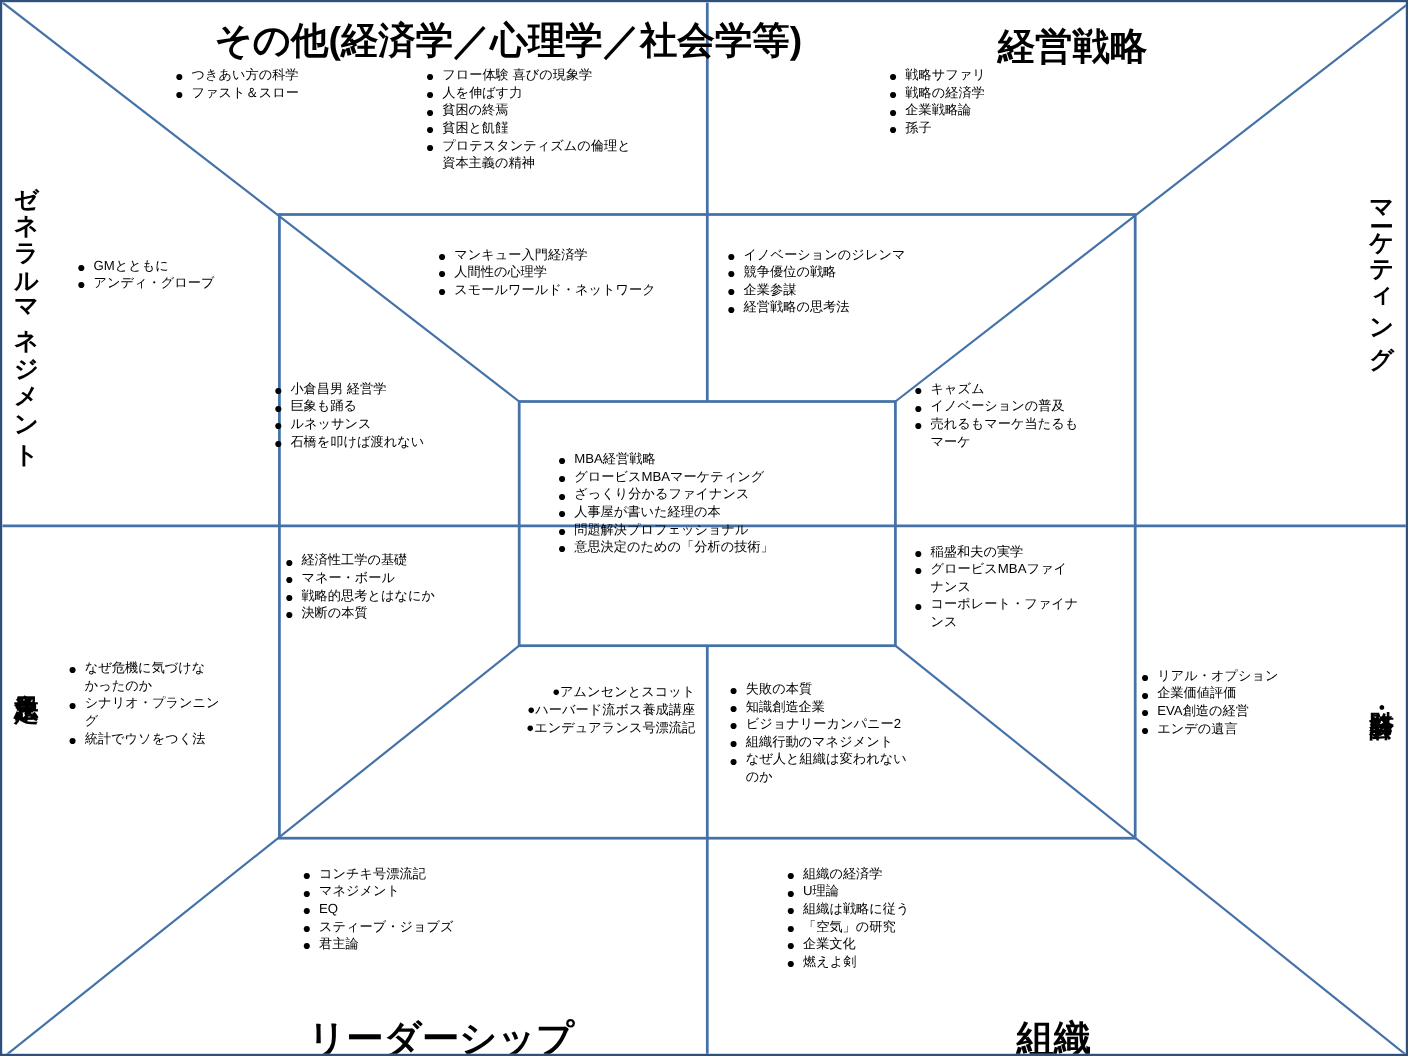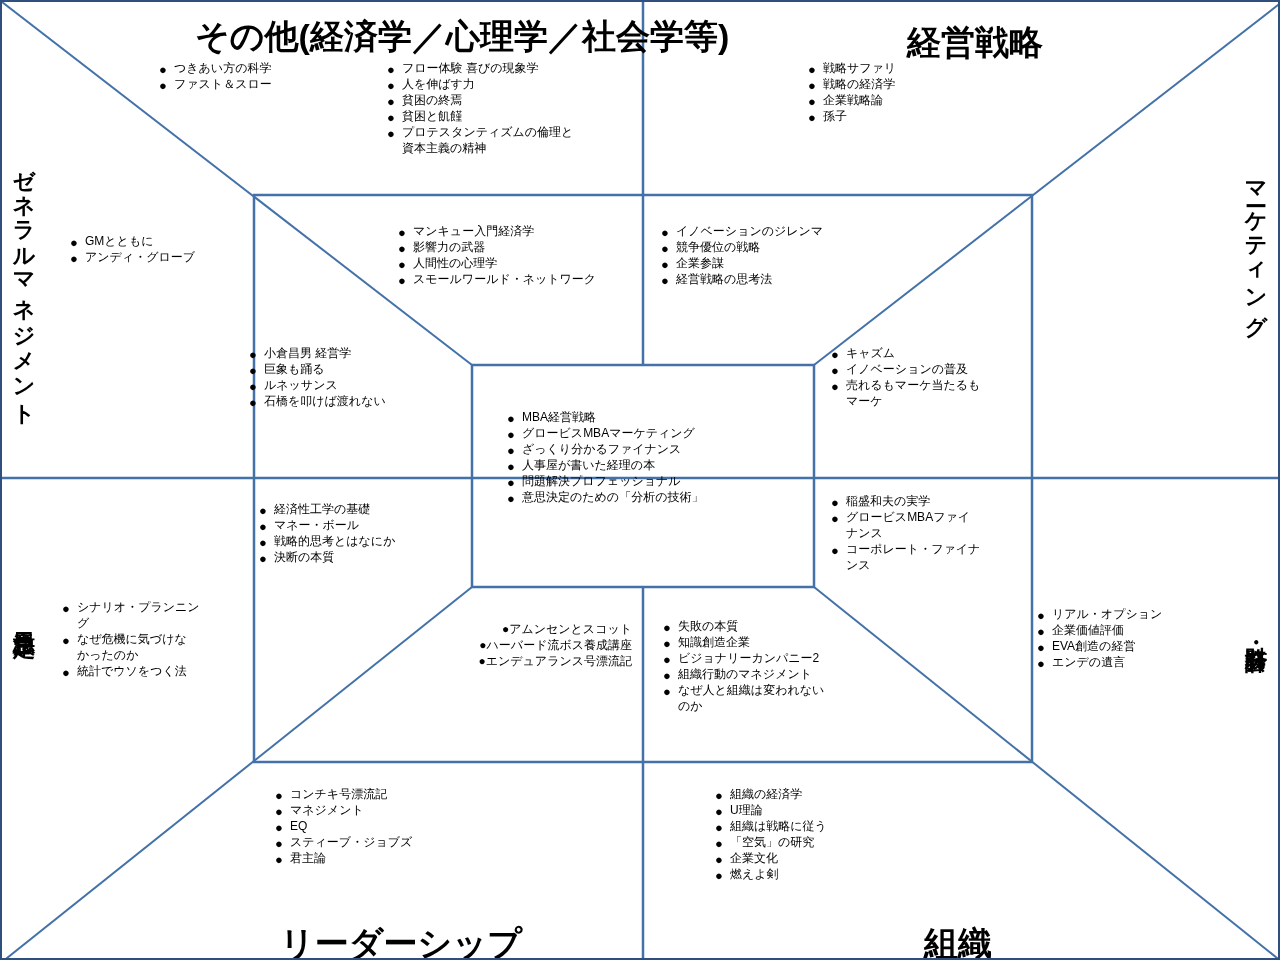--- a/index.html
+++ b/index.html
@@ -108,28 +108,28 @@
   <div class="vlabel" style="left:11px; top:152px;">ゼネラルマネジメント</div>
   <div class="vlabel" style="left:11px; top:612px;">意思決定</div>
   <div class="vlabel" style="left:1243px; top:166px;">マーケティング</div>
   <div class="vlabel" style="left:1243px; top:627px;">財務・会計</div>
 
   <div class="blk" style="left:157px; top:59px;"><span class="li"><span class="cont">つきあい方の科学</span></span><span class="li"><span class="cont">ファスト＆スロー</span></span></div>
   <div class="blk" style="left:385px; top:59px;"><span class="li"><span class="cont">フロー体験 喜びの現象学</span></span><span class="li"><span class="cont">人を伸ばす力</span></span><span class="li"><span class="cont">貧困の終焉</span></span><span class="li"><span class="cont">貧困と飢饉</span></span><span class="li"><span class="cont">プロテスタンティズムの倫理と</span><span class="cont">資本主義の精神</span></span></div>
   <div class="blk" style="left:806px; top:59px;"><span class="li"><span class="cont">戦略サファリ</span></span><span class="li"><span class="cont">戦略の経済学</span></span><span class="li"><span class="cont">企業戦略論</span></span><span class="li"><span class="cont">孫子</span></span></div>
 
   <div class="blk" style="left:68px; top:232px;"><span class="li"><span class="cont">GMとともに</span></span><span class="li"><span class="cont">アンディ・グローブ</span></span></div>
-  <div class="blk" style="left:60px; top:598px;"><span class="li"><span class="cont">シナリオ・プランニン</span><span class="cont">グ</span></span><span class="li"><span class="cont">なぜ危機に気づけな</span><span class="cont">かったのか</span></span><span class="li"><span class="cont">統計でウソをつく法</span></span></div>
+  <div class="blk" style="left:60px; top:598px;"><span class="li"><span class="cont">なぜ危機に気づけな</span><span class="cont">かったのか</span></span><span class="li"><span class="cont">シナリオ・プランニン</span><span class="cont">グ</span></span><span class="li"><span class="cont">統計でウソをつく法</span></span></div>
 
   <div class="blk" style="left:1035px; top:605px;"><span class="li"><span class="cont">リアル・オプション</span></span><span class="li"><span class="cont">企業価値評価</span></span><span class="li"><span class="cont">EVA創造の経営</span></span><span class="li"><span class="cont">エンデの遺言</span></span></div>
 
   <div class="blk" style="left:273px; top:785px;"><span class="li"><span class="cont">コンチキ号漂流記</span></span><span class="li"><span class="cont">マネジメント</span></span><span class="li"><span class="cont">EQ</span></span><span class="li"><span class="cont">スティーブ・ジョブズ</span></span><span class="li"><span class="cont">君主論</span></span></div>
   <div class="blk" style="left:713px; top:785px;"><span class="li"><span class="cont">組織の経済学</span></span><span class="li"><span class="cont">U理論</span></span><span class="li"><span class="cont">組織は戦略に従う</span></span><span class="li"><span class="cont">「空気」の研究</span></span><span class="li"><span class="cont">企業文化</span></span><span class="li"><span class="cont">燃えよ剣</span></span></div>
 
-  <div class="blk" style="left:396px; top:222px;"><span class="li"><span class="cont">マンキュー入門経済学</span></span><span class="li"><span class="cont">影響力の武器</span></span><span class="li"><span class="cont">人間性の心理学</span></span><span class="li"><span class="cont">スモールワールド・ネットワーク</span></span></div>
+  <div class="blk" style="left:396px; top:222px;"><span class="li"><span class="cont">マンキュー入門経済学</span></span><span class="li"><span class="cont">人間性の心理学</span></span><span class="li"><span class="cont">スモールワールド・ネットワーク</span></span></div>
   <div class="blk" style="left:659px; top:222px;"><span class="li"><span class="cont">イノベーションのジレンマ</span></span><span class="li"><span class="cont">競争優位の戦略</span></span><span class="li"><span class="cont">企業参謀</span></span><span class="li"><span class="cont">経営戦略の思考法</span></span></div>
 
   <div class="blk" style="left:247px; top:344px;"><span class="li"><span class="cont">小倉昌男 経営学</span></span><span class="li"><span class="cont">巨象も踊る</span></span><span class="li"><span class="cont">ルネッサンス</span></span><span class="li"><span class="cont">石橋を叩けば渡れない</span></span></div>
   <div class="blk" style="left:257px; top:500px;"><span class="li"><span class="cont">経済性工学の基礎</span></span><span class="li"><span class="cont">マネー・ボール</span></span><span class="li"><span class="cont">戦略的思考とはなにか</span></span><span class="li"><span class="cont">決断の本質</span></span></div>
 
   <div class="blk" style="left:829px; top:344px;"><span class="li"><span class="cont">キャズム</span></span><span class="li"><span class="cont">イノベーションの普及</span></span><span class="li"><span class="cont">売れるもマーケ当たるも</span><span class="cont">マーケ</span></span></div>
   <div class="blk" style="left:829px; top:492px;"><span class="li"><span class="cont">稲盛和夫の実学</span></span><span class="li"><span class="cont">グロービスMBAファイ</span><span class="cont">ナンス</span></span><span class="li"><span class="cont">コーポレート・ファイナ</span><span class="cont">ンス</span></span></div>
 
   <div class="blk center-right" style="left:400px; top:620px; width:230px;"><span class="li">●アムンセンとスコット</span><span class="li">●ハーバード流ボス養成講座</span><span class="li">●エンデュアランス号漂流記</span></div>
   <div class="blk" style="left:661px; top:617px;"><span class="li"><span class="cont">失敗の本質</span></span><span class="li"><span class="cont">知識創造企業</span></span><span class="li"><span class="cont">ビジョナリーカンパニー2</span></span><span class="li"><span class="cont">組織行動のマネジメント</span></span><span class="li"><span class="cont">なぜ人と組織は変われない</span><span class="cont">のか</span></span></div>

